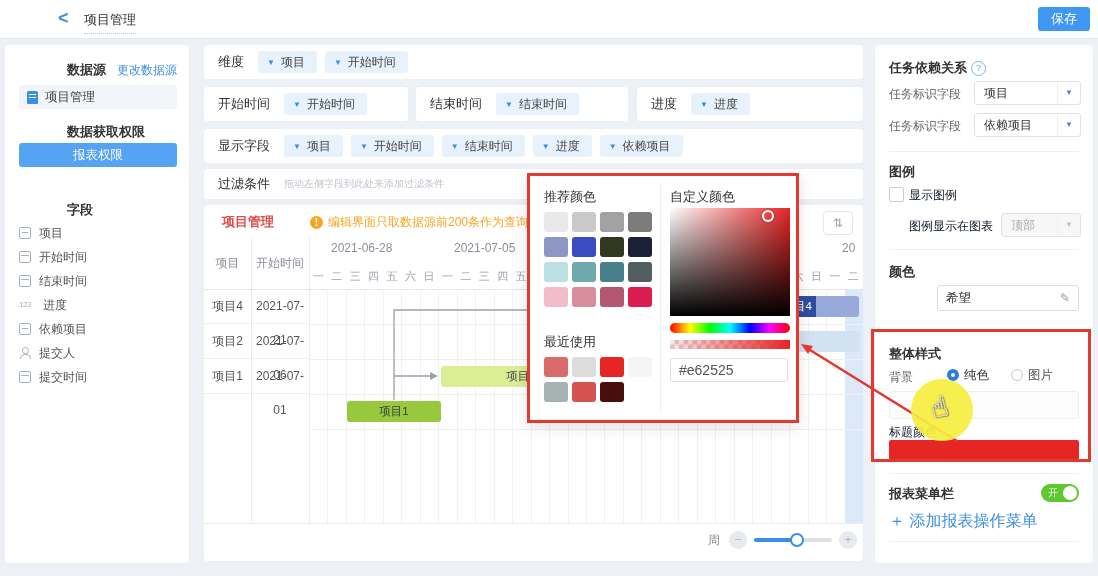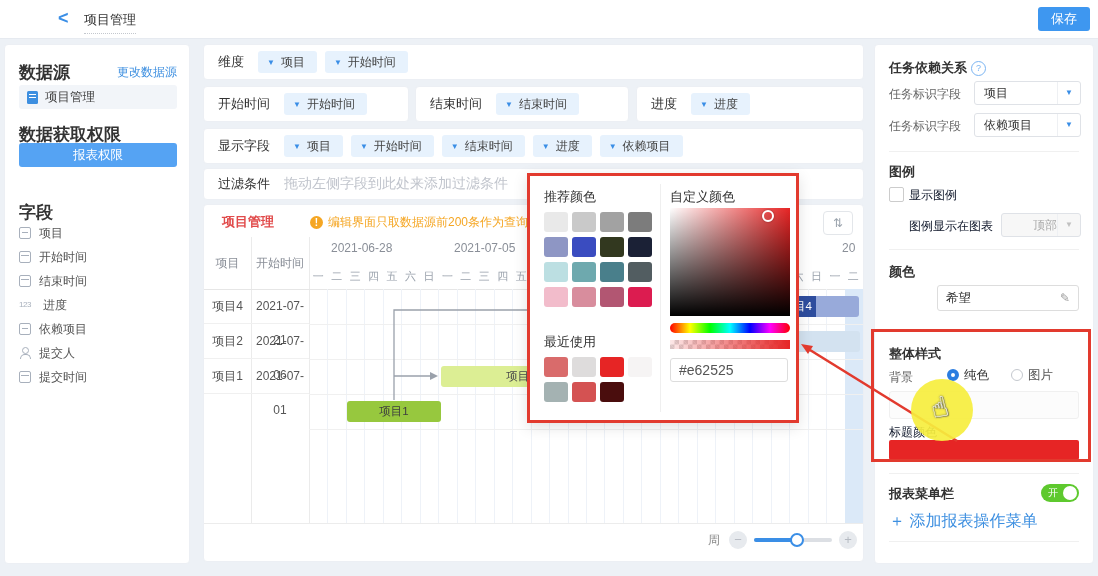--- a/index.html
+++ b/index.html
@@ -9,21 +9,21 @@
 
   
   .topbar{position:absolute;left:0;top:0;width:1098px;height:38px;background:#fff;border-bottom:1px solid #e6eaf0;}
   .back{position:absolute;left:58px;top:8px;font-size:18px;font-weight:bold;color:#3a8ee6;cursor:pointer;}
   .page-title{position:absolute;left:84px;top:11px;font-size:13px;color:#333;border-bottom:1px dotted #c4c8ce;padding-bottom:4px;}
   .save-btn{position:absolute;right:8px;top:7px;width:52px;height:24px;background:#3e97f0;color:#fff;font-size:13px;
             border-radius:3px;text-align:center;line-height:24px;cursor:pointer;}
 
   
   .sidebar{left:4px;top:44px;width:186px;height:520px;}
-  .sb-sec-title{font-weight:bold;font-size:17px;color:#333;}
+  .sb-sec-title{font-weight:bold;font-size:13px;color:#333;margin-left:48px;}
   .sb-row1{position:absolute;left:14px;right:12px;top:16px;display:flex;justify-content:space-between;align-items:center;}
   .link-blue{color:#3d8fe0;font-size:12px;cursor:pointer;}
   .ds-item{position:absolute;left:14px;right:12px;top:40px;height:24px;background:#f2f5f9;border-radius:3px;
            display:flex;align-items:center;padding-left:8px;font-size:12.5px;color:#444;cursor:pointer;}
   .doc-icon{width:11px;height:13px;background:#3d8fe0;border-radius:1.5px;margin-right:7px;position:relative;}
   .doc-icon::after{content:"";position:absolute;left:2px;top:3px;right:2px;border-top:1.5px solid #fff;box-shadow:0 3px 0 #fff;}
   .sb-perm-title{position:absolute;left:14px;top:78px;}
   .perm-btn{position:absolute;left:14px;right:12px;top:98px;height:24px;background:#55a3f3;color:#fff;border-radius:3px;
             text-align:center;line-height:24px;font-size:12.5px;cursor:pointer;}
   .sb-fields-title{position:absolute;left:14px;top:156px;}
@@ -39,21 +39,21 @@
   .icn-person::before{content:"";position:absolute;top:0;left:3px;width:5px;height:5px;border:1.2px solid #a8b0bc;border-radius:50%;}
   .icn-person::after{content:"";position:absolute;bottom:0;left:0.5px;width:9px;height:4px;border:1.2px solid #a8b0bc;border-bottom:none;border-radius:5px 5px 0 0;}
 
   
   .cfg-label{font-size:13px;color:#333;flex:none;}
   .cfg-card{display:flex;align-items:center;padding:0 14px;}
   .chips{display:flex;gap:8px;margin-left:14px;}
   .chip{background:#e7f2fd;border-radius:3px;height:22px;display:flex;align-items:center;padding:0 12px 0 9px;
         font-size:12px;color:#444;cursor:pointer;white-space:nowrap;}
   .chip .caret{font-size:8px;color:#3a8ee6;margin-right:6px;}
-  .filter-ph{margin-left:14px;font-size:14px;color:#c0c4cc;}
+  .filter-ph{margin-left:14px;font-size:10px;color:#c0c4cc;}
 
   
   .gantt{left:203px;top:204px;width:661px;height:358px;}
   .g-title{position:absolute;left:18px;top:8px;color:#e14b4b;font-weight:bold;font-size:13px;}
   .g-warn{position:absolute;left:106px;top:9px;display:flex;align-items:center;width:425px;overflow:hidden;white-space:nowrap;}
   .warn-ico{width:13px;height:13px;border-radius:50%;background:#f5a623;color:#fff;font-size:10px;font-weight:bold;
             text-align:center;line-height:13px;margin-right:5px;flex:none;}
   .g-warn span.wtxt{color:#f5a623;font-size:12px;}
   .g-sort{position:absolute;right:10px;top:6px;width:28px;height:22px;border:1px solid #e3e6ea;border-radius:4px;
           text-align:center;line-height:22px;color:#9aa2ac;font-size:12px;cursor:pointer;background:#fff;}
@@ -109,21 +109,21 @@
   
   .rpanel{left:874px;top:44px;width:220px;height:520px;}
   .rp-title{position:absolute;left:14px;font-weight:bold;font-size:13px;color:#333;}
   .rp-label{position:absolute;left:14px;font-size:12px;color:#666;}
   .help{display:inline-block;width:13px;height:13px;border:1px solid #7ab4f2;border-radius:50%;color:#7ab4f2;
         font-size:9px;text-align:center;line-height:13px;font-weight:normal;vertical-align:1px;margin-left:4px;cursor:pointer;}
   .sel{position:absolute;height:24px;border:1px solid #dfe2e7;border-radius:3px;display:flex;align-items:center;
        box-sizing:border-box;background:#fff;cursor:pointer;}
   .sel .stxt{flex:1;padding-left:9px;font-size:12px;color:#333;white-space:nowrap;}
   .sel .scaret{width:22px;text-align:center;font-size:8px;color:#3a8ee6;border-left:1px solid #eef0f3;align-self:stretch;line-height:22px;}
-  .sel.disabled{background:#f7f7f7;padding-left:22px;}
+  .sel.disabled{background:#f7f7f7;}
   .sel.disabled .stxt{color:#aaa;}
   .sel.disabled .scaret{color:#c0c0c0;}
   .rp-div{position:absolute;left:14px;right:14px;border-top:1px solid #f0f0f0;}
   .cbx{position:absolute;left:14px;width:13px;height:13px;border:1px solid #ccc;border-radius:2px;background:#fff;cursor:pointer;}
   .gray-label{color:#0f172a;}
   .input-box{position:absolute;left:14px;right:14px;height:26px;border:1px solid #ddd;border-radius:3px;
              display:flex;align-items:center;padding:0 8px;box-sizing:border-box;font-size:12.5px;color:#333;cursor:text;}
   .input-box .edit{margin-left:auto;color:#999;font-size:12px;cursor:pointer;}
   .radio{display:inline-block;width:12px;height:12px;border-radius:50%;box-sizing:border-box;vertical-align:-2px;margin-right:5px;cursor:pointer;}
   .radio.on{border:4px solid #2b7de0;background:#fff;}

